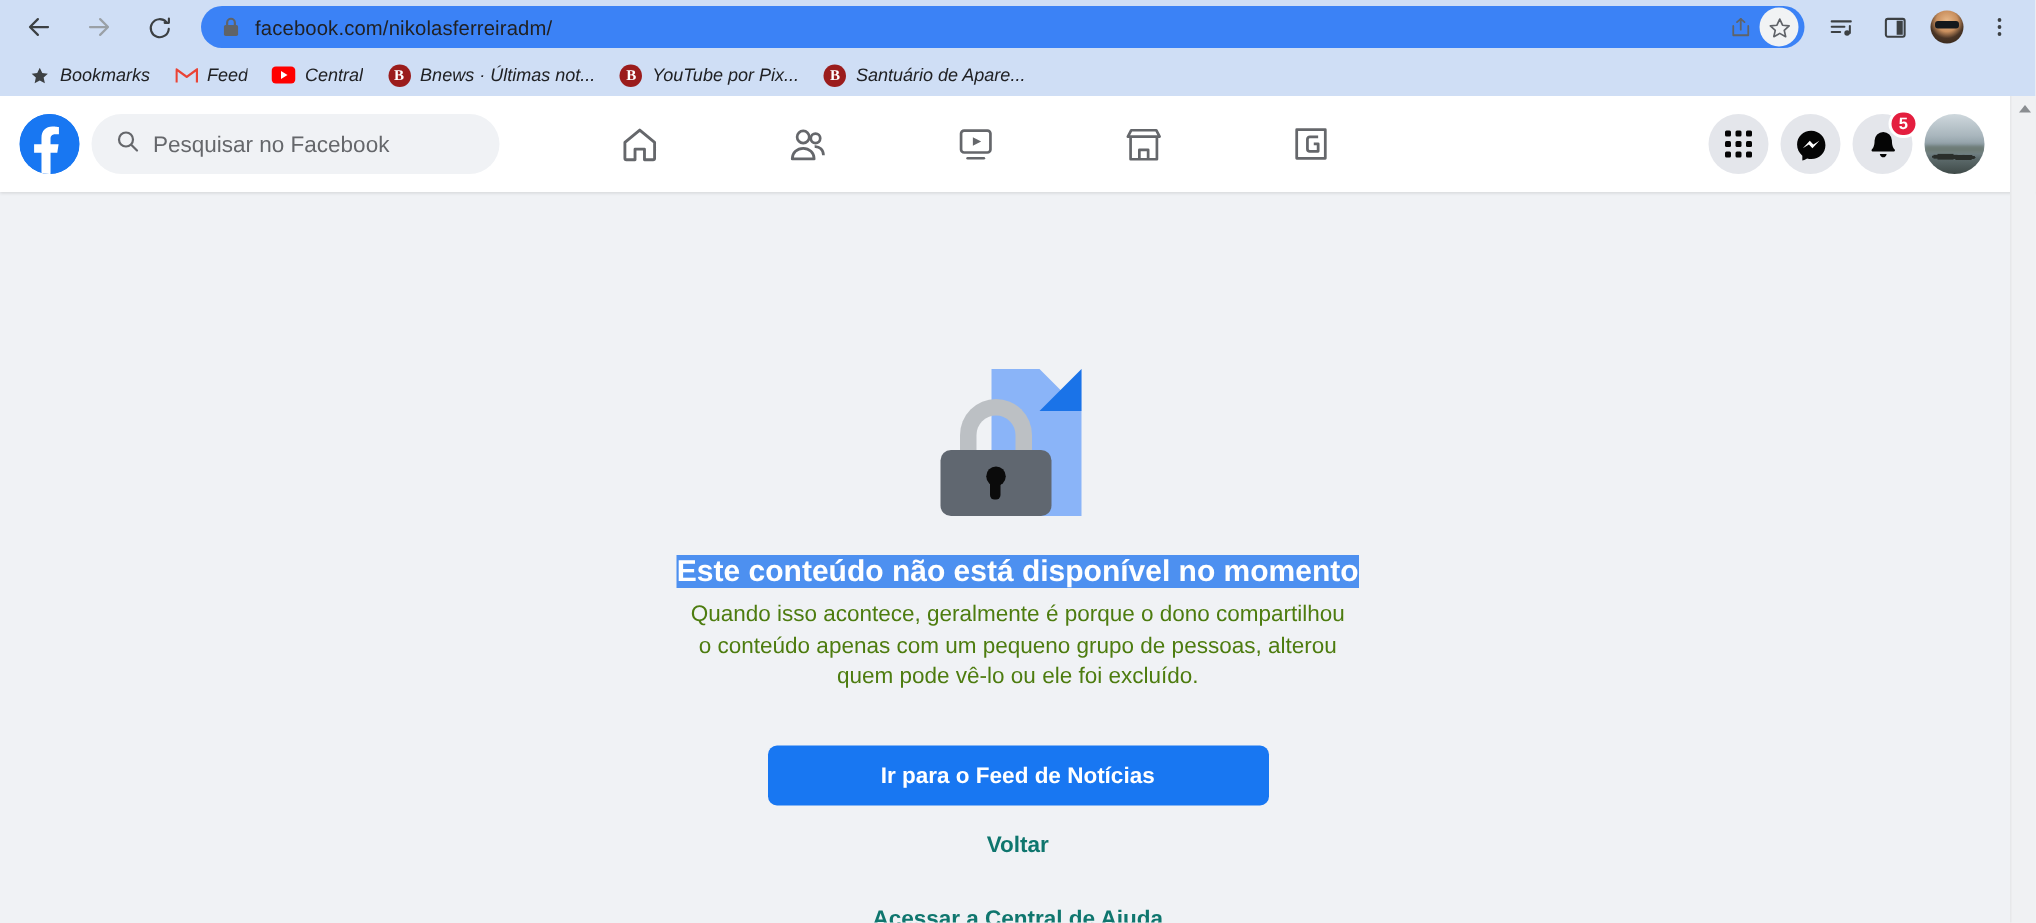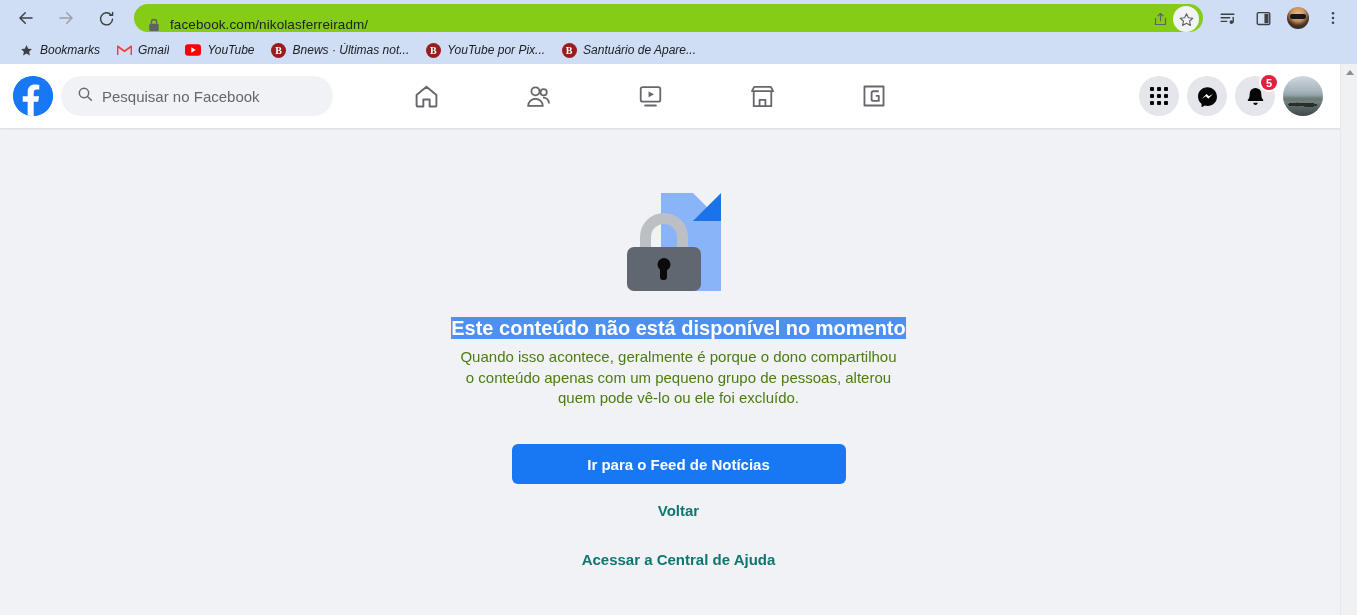--- a/index.html
+++ b/index.html
@@ -32,24 +32,24 @@
     border-radius: 50%;
     flex: 0 0 auto;
     margin: 0 4px;
     color: #3c4043;
   }
   .nav-btn svg { display:block; }
 
   .omnibox {
     flex: 1 1 auto;
     height: 28px;
-    background: #84cc16;
+    background: #3b82f6;
     border-radius: 14px;
     display: flex;
-    align-items: flex-end;
+    align-items: center;
     padding: 0 4px 0 14px;
     margin: 0 6px 0 8px;
     min-width: 0;
   }
   .omni-lock { flex: 0 0 auto; margin-right: 10px; display:flex; align-items:center; }
   .omni-url {
     flex: 1 1 auto;
     font-size: 13.5px;
     color: #202124;
     white-space: nowrap;
@@ -203,21 +203,21 @@
   .page-body {
     height: 487px;
     background: #f0f2f5;
     position: relative;
     display: flex;
     justify-content: center;
   }
   .error-card {
     width: 500px;
     text-align: center;
-    padding-top: 65px;
+    padding-top: 118px;
   }
   .lock-art {
     width: 104px; height: 100px;
     margin: 0 auto 22px;
     position: relative;
   }
   .doc-shape {
     position: absolute;
     left: 34px; top: 0;
     width: 60px; height: 98px;
@@ -426,31 +426,31 @@
       </span>
       <span class="bm-label">Bookmarks</span>
     </div>
 
     <div class="bm">
       <span class="bm-ico">
         <svg width="15" height="12" viewBox="0 0 24 18">
           <path d="M1 17V3l11 8L23 3v14" fill="none" stroke="#ea4335" stroke-width="2.6" stroke-linejoin="round"></path>
         </svg>
       </span>
-      <span class="bm-label">Gmail</span>
+      <span class="bm-label">Feed</span>
     </div>
 
     <div class="bm">
       <span class="bm-ico">
         <svg width="16" height="12" viewBox="0 0 24 17">
           <rect x="0" y="0" width="24" height="17" rx="4.5" fill="#ff0000"></rect>
           <polygon points="9.5,4.5 16,8.5 9.5,12.5" fill="#ffffff"></polygon>
         </svg>
       </span>
-      <span class="bm-label">YouTube</span>
+      <span class="bm-label">Central</span>
     </div>
 
     <div class="bm">
       <span class="bm-ico">
           <span class="ico-bnews">B</span>
         </span>
       <span class="bm-label">Bnews · Últimas not...</span>
     </div>
 
     <div class="bm">

